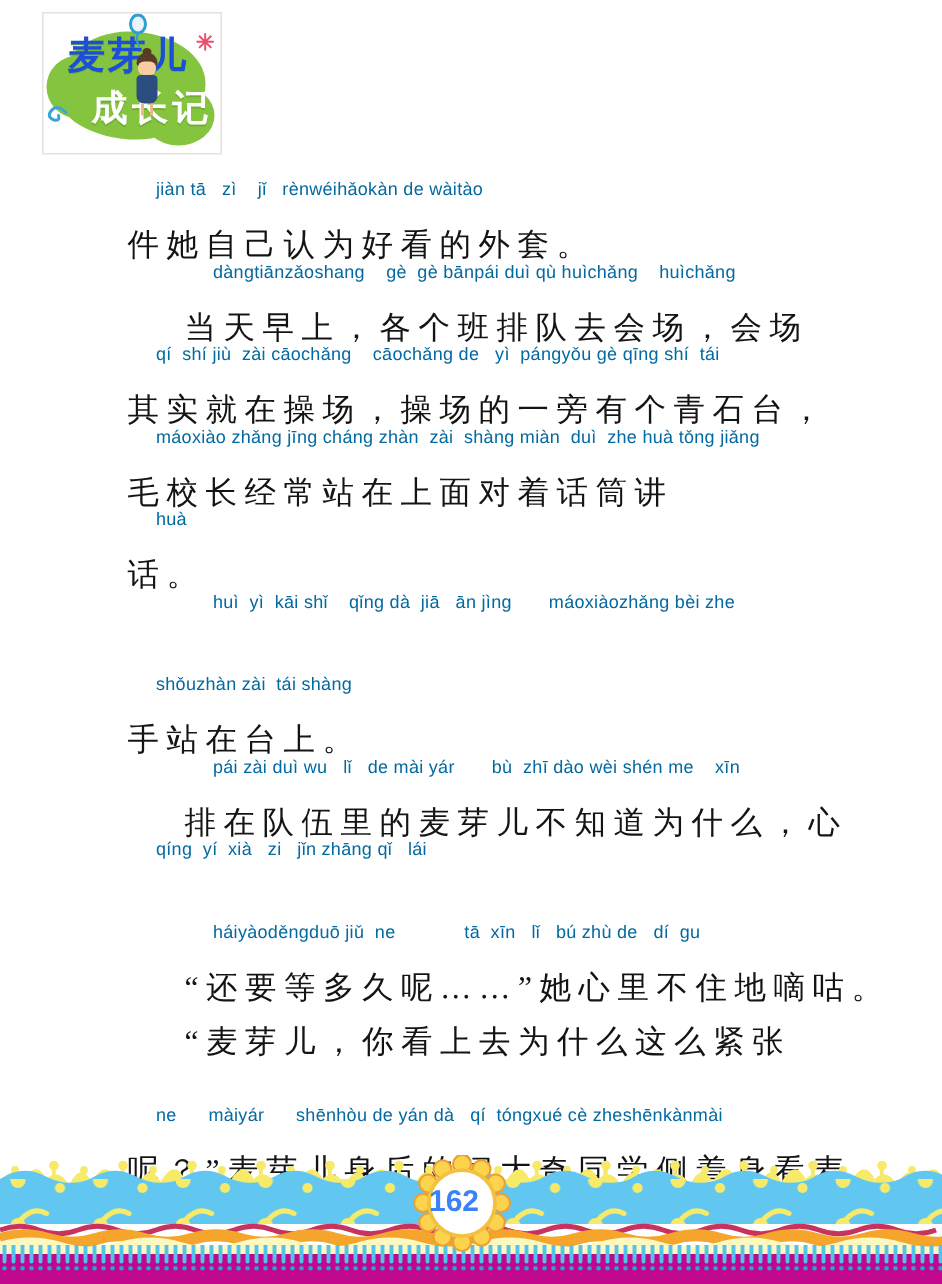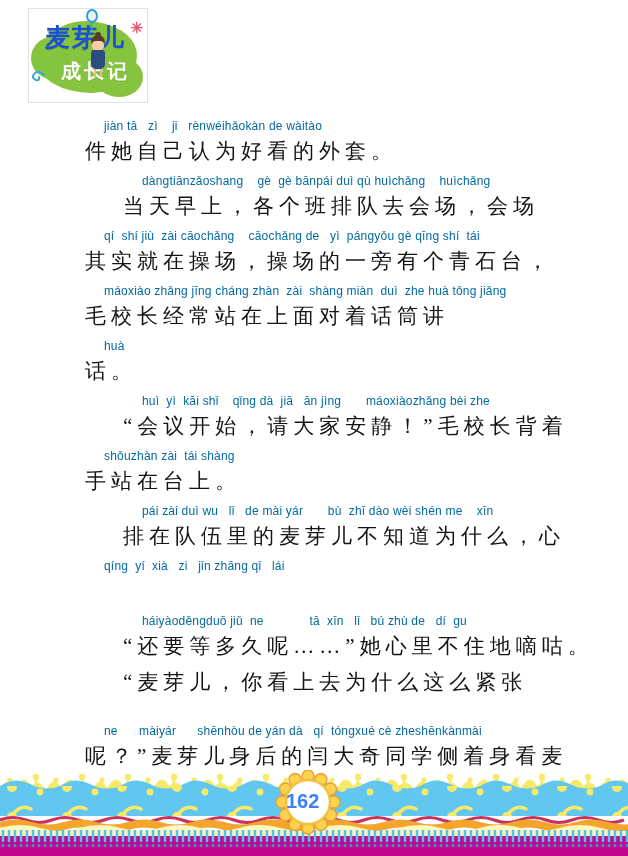--- a/index.html
+++ b/index.html
@@ -11,21 +11,21 @@
              background:#ffffff;border:1px solid #e6e1da;}
   .blob{position:absolute;left:9px;top:12px;width:99px;height:72px;background:#85c43e;
         border-radius:48% 52% 46% 54% / 56% 48% 52% 44%;}
   .blob::before{content:"";position:absolute;left:-7px;top:16px;width:42px;height:42px;
         background:#85c43e;border-radius:50%;}
   .blob::after{content:"";position:absolute;right:-6px;bottom:-4px;width:48px;height:40px;
         background:#85c43e;border-radius:50%;}
   .logo-l1{position:absolute;left:16px;top:16px;font-size:25px;line-height:1;color:#1d4ed8;
         font-weight:bold;letter-spacing:2px;z-index:3;
         font-family:"Liberation Serif","DejaVu Serif",serif;text-shadow:0 1px 0 #6fae32;}
-  .logo-l2{position:absolute;left:32px;top:52px;font-size:20px;line-height:1;color:#fff;
+  .logo-l2{position:absolute;left:32px;top:52px;font-size:24px;line-height:1;color:#fff;
         font-weight:bold;letter-spacing:3px;z-index:3;
         font-family:"Liberation Serif","DejaVu Serif",serif;text-shadow:0 1px 0 #6fae32;}
   .balloon{position:absolute;left:55px;top:0px;z-index:4;}
   .flower{position:absolute;right:4px;top:10px;z-index:4;color:#e8506e;font-size:15px;
         font-weight:bold;}
   .swirl{position:absolute;left:0px;top:58px;z-index:4;}
   .girl{position:absolute;left:60px;top:26px;width:18px;height:44px;z-index:4;}
   .girl .hair{position:absolute;left:2px;top:0;width:14px;height:9px;background:#5a3b28;
         border-radius:7px 7px 2px 2px;}
   .girl .bun{position:absolute;left:6px;top:-3px;width:6px;height:5px;background:#5a3b28;
@@ -36,21 +36,21 @@
         border-radius:3px 3px 5px 5px;}
   .girl .legs{position:absolute;left:5px;top:34px;width:8px;height:8px;
         border-left:2px solid #e9b98c;border-right:2px solid #e9b98c;box-sizing:border-box;}
 
   
   .text-area{position:absolute;left:85px;top:119px;width:535px;}
   .line{height:55px;box-sizing:border-box;}
   .line.indent{padding-left:38px;}
   .pinyin{font-size:12px;color:#0369a1;height:19px;white-space:pre;letter-spacing:0.2px;padding-left:19px;}
   .hanzi{font-size:21px;color:#141414;letter-spacing:5px;line-height:1.25;white-space:pre;
-         font-family:"Liberation Serif","DejaVu Serif",serif;}
+         font-family:"Liberation Serif","DejaVu Serif",serif;margin-top:12px;}
 
   
   .footer-border{position:absolute;left:0;bottom:0;width:628px;height:86px;}
   .footer-border svg{display:block;}
   .page-number{position:absolute;left:286px;top:790px;width:44px;text-align:left;
          font-size:20px;font-weight:bold;color:#3b82f6;z-index:6;}
 </style>
 </head>
 <body>
 
@@ -93,21 +93,20 @@
       <div class="line">
         <div class="pinyin">máoxiào zhǎng jīng cháng zhàn  zài  shàng miàn  duì  zhe huà tǒng jiǎng</div>
         <div class="hanzi">毛校长经常站在上面对着话筒讲</div>
       </div>
       <div class="line">
         <div class="pinyin">huà</div>
         <div class="hanzi">话。</div>
       </div>
       <div class="line indent">
         <div class="pinyin">huì  yì  kāi shǐ    qǐng dà  jiā   ān jìng       máoxiàozhǎng bèi zhe</div>
-        <div class="hanzi">“会议开始，请大家安静！”毛校长背着</div>
       </div>
       <div class="line">
         <div class="pinyin">shǒuzhàn zài  tái shàng</div>
         <div class="hanzi">手站在台上。</div>
       </div>
       <div class="line indent">
         <div class="pinyin">pái zài duì wu   lǐ   de mài yár       bù  zhī dào wèi shén me    xīn</div>
         <div class="hanzi">排在队伍里的麦芽儿不知道为什么，心</div>
       </div>
       <div class="line">

